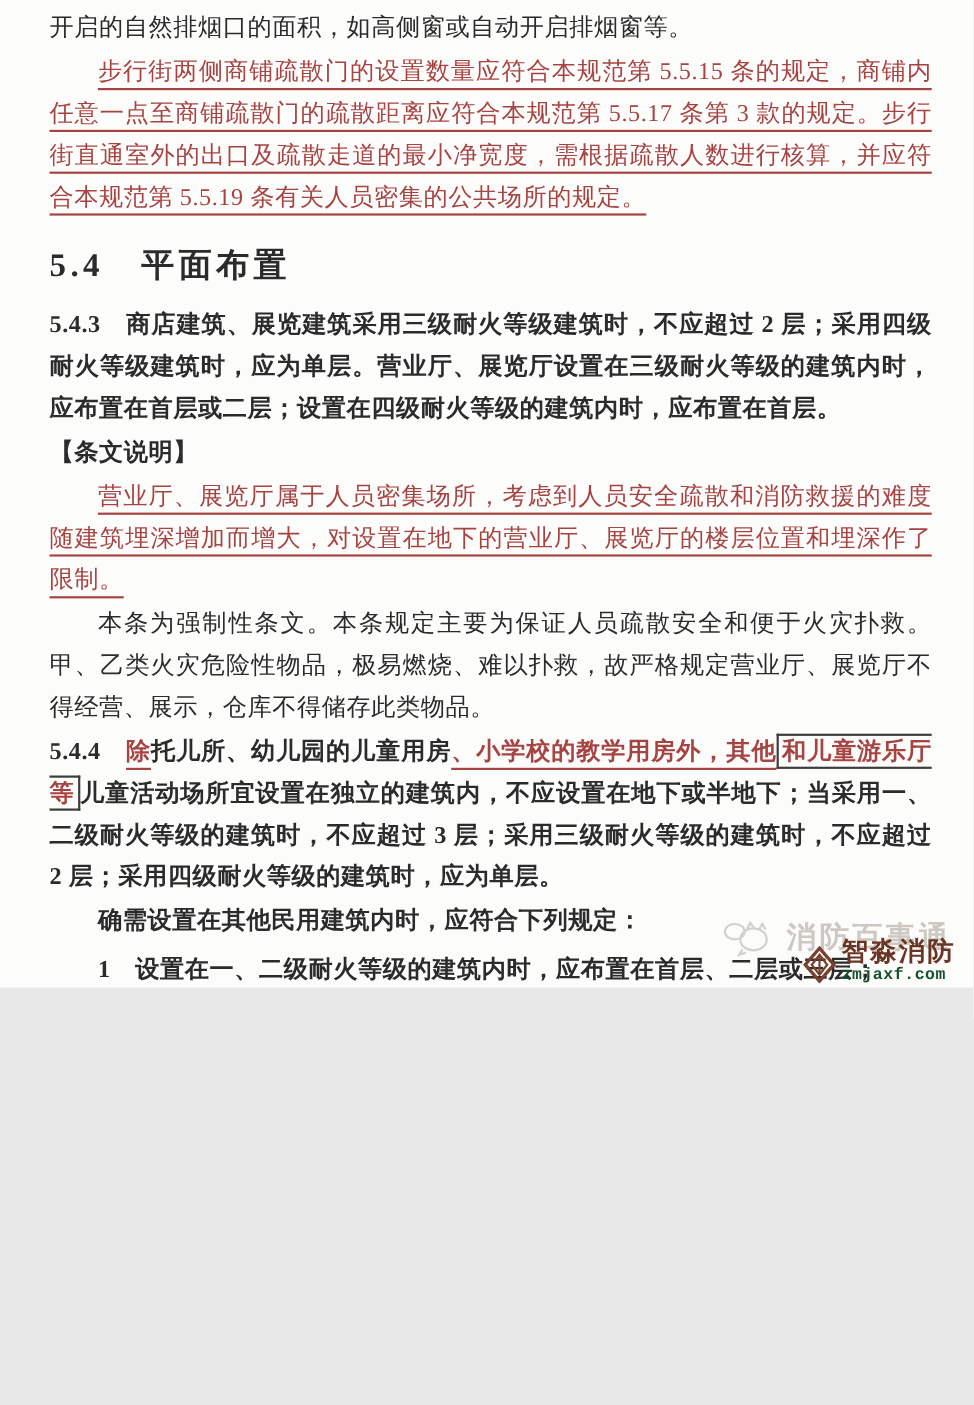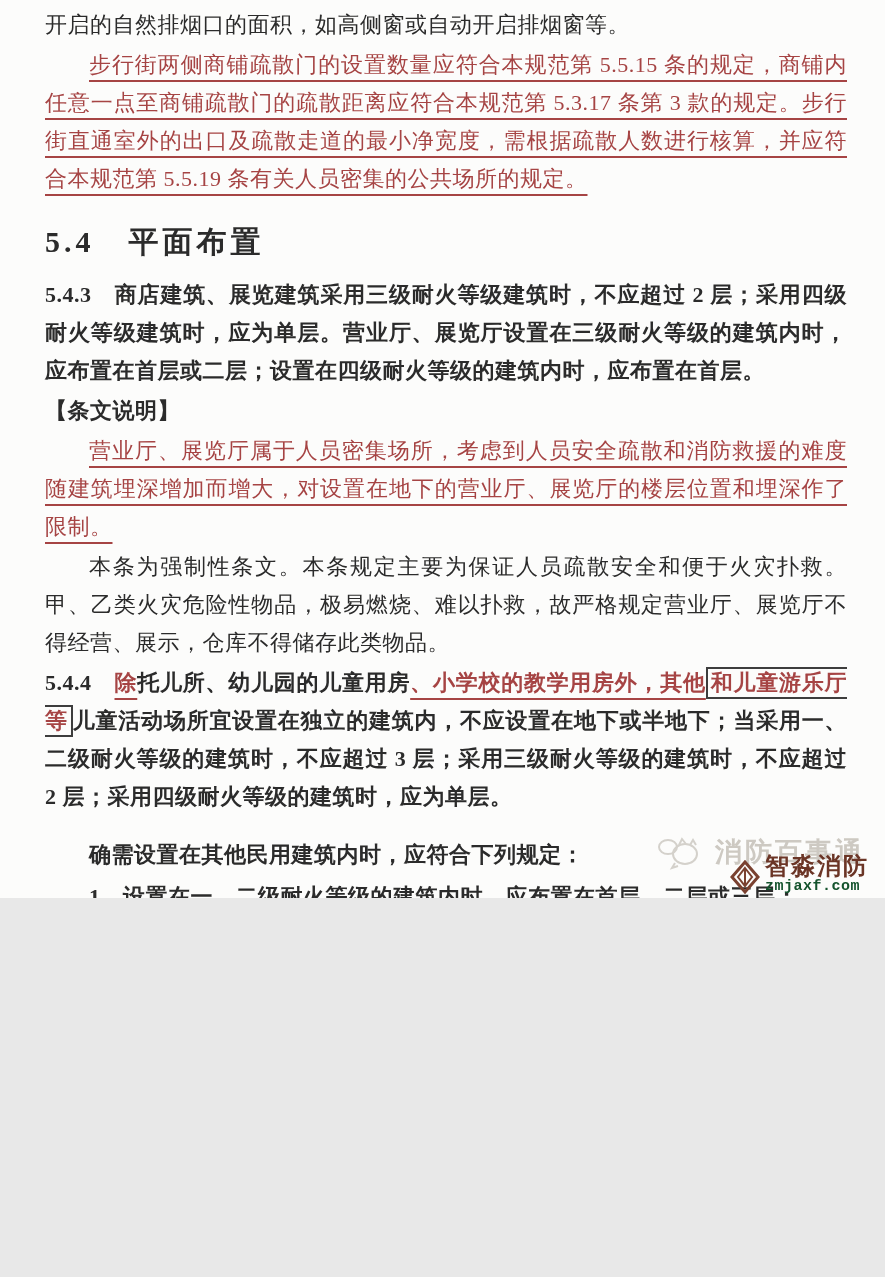--- a/index.html
+++ b/index.html
@@ -19,21 +19,21 @@
   }
   .doc p{
     margin:0 0 2px 0;
     font-size:22px;
     line-height:38px;
     letter-spacing:0.5px;
   }
   .doc p.indent{text-indent:2em;}
   .doc p.bold{font-weight:700;}
   .doc p.list{padding-left:2em;margin-top:4px;margin-bottom:4px;}
-  .doc p.pre-list{margin-top:20px;}
+  .doc p.pre-list{margin-top:4px;font-family:Liberation Mono, monospace;}
   .doc h2{
     margin:24px 0 14px 0;
     font-size:30px;
     line-height:40px;
     font-weight:700;
     text-align:left;
     letter-spacing:4px;
   }
   .seg-red{
     color:var(--red,#a64444);
@@ -80,21 +80,21 @@
     letter-spacing:0.5px;
   }
 </style>
 </head>
 <body>
 
 <div class="page" style="--ink: #2b2b2b; --red: #a64444; --wm: #cdc9c2; --logo: #6b3526; background: rgb(252, 252, 251);">
 
   <div class="doc">
       <p class=""><span class="">开启的自然排烟口的面积，如高侧窗或自动开启排烟窗等。</span></p>
-      <p class="indent"><span class="seg-red seg-u">步行街两侧商铺疏散门的设置数量应符合本规范第 5.5.15 条的规定，商铺内任意一点至商铺疏散门的疏散距离应符合本规范第 5.3.17 条第 3 款的规定。步行街直通室外的出口及疏散走道的最小净宽度，需根据疏散人数进行核算，并应符合本规范第 5.5.19 条有关人员密集的公共场所的规定。</span></p>
+      <p class="indent"><span class="seg-red seg-u">步行街两侧商铺疏散门的设置数量应符合本规范第 5.5.15 条的规定，商铺内任意一点至商铺疏散门的疏散距离应符合本规范第 5.5.17 条第 3 款的规定。步行街直通室外的出口及疏散走道的最小净宽度，需根据疏散人数进行核算，并应符合本规范第 5.5.19 条有关人员密集的公共场所的规定。</span></p>
       <h2 class=""><span class="">5.4　平面布置</span></h2>
       <p class="bold"><span class="">5.4.3　商店建筑、展览建筑采用三级耐火等级建筑时，不应超过 2 层；采用四级耐火等级建筑时，应为单层。营业厅、展览厅设置在三级耐火等级的建筑内时，应布置在首层或二层；设置在四级耐火等级的建筑内时，应布置在首层。</span></p>
       <p class="bold"><span class="">【条文说明】</span></p>
       <p class="indent"><span class="seg-red seg-u">营业厅、展览厅属于人员密集场所，考虑到人员安全疏散和消防救援的难度随建筑埋深增加而增大，对设置在地下的营业厅、展览厅的楼层位置和埋深作了限制。</span></p>
       <p class="indent"><span class="">本条为强制性条文。本条规定主要为保证人员疏散安全和便于火灾扑救。甲、乙类火灾危险性物品，极易燃烧、难以扑救，故严格规定营业厅、展览厅不得经营、展示，仓库不得储存此类物品。</span></p>
       <p class="bold"><span class="">5.4.4　</span><span class="seg-red seg-u">除</span><span class="">托儿所、幼儿园的儿童用房</span><span class="seg-red seg-u">、小学校的教学用房外，其他</span><span class="seg-red seg-box">和儿童游乐厅等</span><span class="">儿童活动场所宜设置在独立的建筑内，不应设置在地下或半地下；当采用一、二级耐火等级的建筑时，不应超过 3 层；采用三级耐火等级的建筑时，不应超过 2 层；采用四级耐火等级的建筑时，应为单层。</span></p>
       <p class="indent bold pre-list"><span class="">确需设置在其他民用建筑内时，应符合下列规定：</span></p>
       <p class="bold list"><span class="">1　设置在一、二级耐火等级的建筑内时，应布置在首层、二层或三层；</span></p>
     </div>
 

